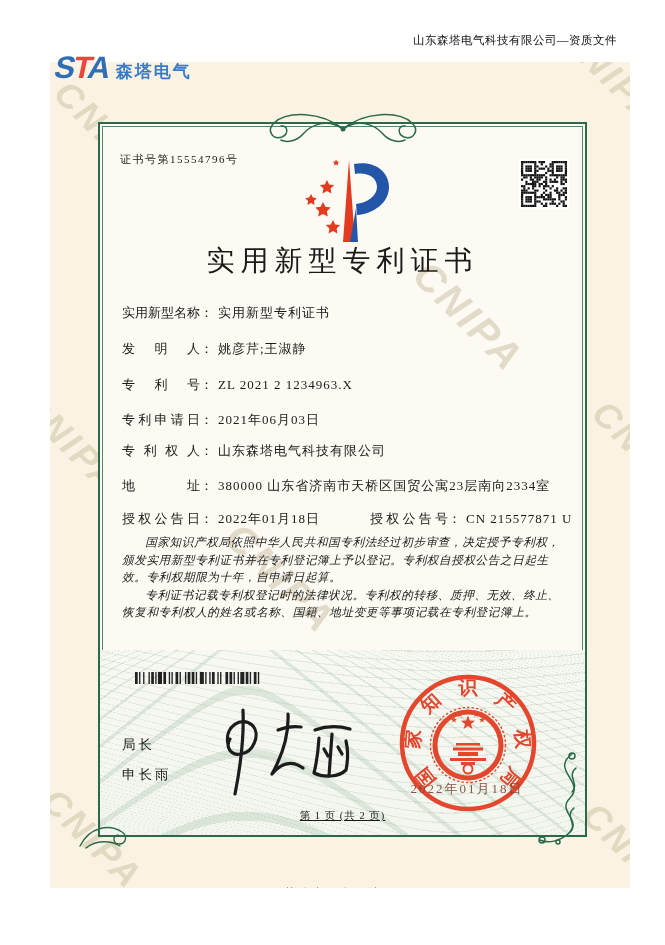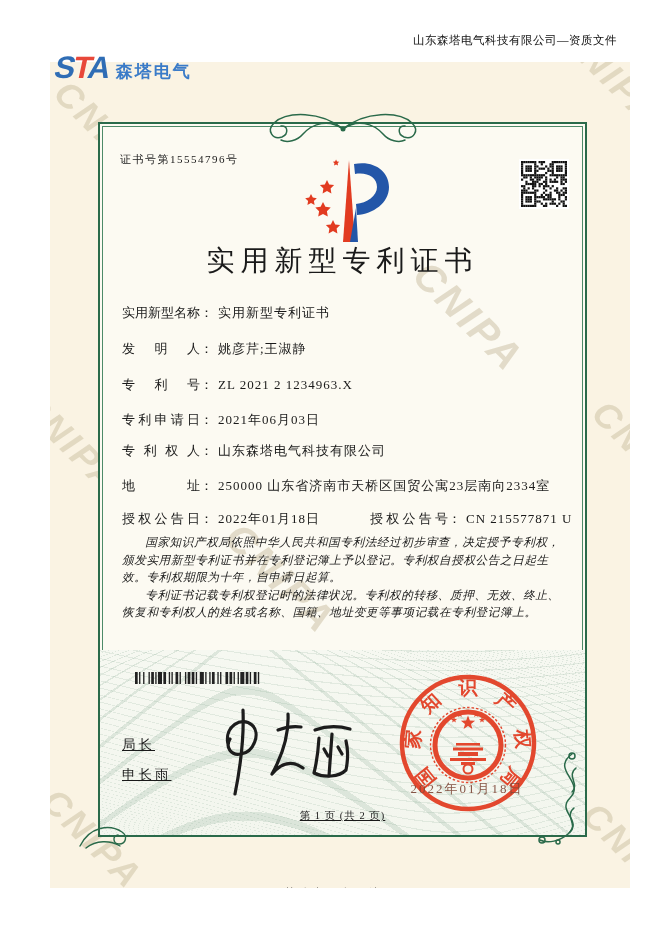--- a/index.html
+++ b/index.html
@@ -45,21 +45,21 @@
   .r0{top:180px;} .r1{top:216px;} .r2{top:252px;} .r3{top:287px;} .r4{top:318px;} .r5{top:353px;}
   .rgrant{top:386px;} .gpair2{position:absolute;left:248px;top:0;white-space:nowrap;}
 
   
   .body-text{position:absolute;left:22px;top:410px;width:443px;font-size:11.6px;line-height:17.5px;
              font-style:italic;letter-spacing:0.6px;z-index:2;}
   .body-text p{margin:0;text-indent:2em;}
 
   
   .barcode{position:absolute;left:35px;top:548px;width:152px;height:12px;z-index:2;}
-  .signer{position:absolute;left:22px;font-size:13.5px;letter-spacing:3px;z-index:2;text-decoration:underline;}
+  .signer{position:absolute;left:22px;font-size:13.5px;letter-spacing:3px;z-index:2;}
   .signer-title{top:612px;} .signer-name{top:642px;}
   .signature{position:absolute;left:112px;top:578px;z-index:2;}
   .seal{position:absolute;left:295px;top:546px;width:146px;height:146px;z-index:2;opacity:0.93;}
   .seal-date{position:absolute;left:267px;top:656px;width:200px;text-align:center;font-size:13px;letter-spacing:2px;
              color:#7c4636;opacity:0.9;z-index:3;}
   .page-info{position:absolute;left:0;bottom:12px;width:100%;text-align:center;font-size:10.5px;letter-spacing:1px;z-index:2;text-decoration:underline;}
   .footer-note{position:absolute;left:0;top:824px;width:100%;text-align:center;font-size:11.5px;letter-spacing:2.5px;z-index:2;}
 
   
   .orn{position:absolute;z-index:3;pointer-events:none;}
@@ -377,21 +377,21 @@
         <rect x="6" y="20" width="1" height="1" fill="#111"></rect>
       </svg>
 
     <div class="cert-title">实用新型专利证书</div>
 
     <div class="frow r0"><span class="flabel">实用新型名称</span><span class="fcolon">：</span><span class="fvalue">实用新型专利证书</span></div>
     <div class="frow r1"><span class="flabel">发明人</span><span class="fcolon">：</span><span class="fvalue">姚彦芹;王淑静</span></div>
     <div class="frow r2"><span class="flabel">专利号</span><span class="fcolon">：</span><span class="fvalue">ZL 2021 2 1234963.X</span></div>
     <div class="frow r3"><span class="flabel">专利申请日</span><span class="fcolon">：</span><span class="fvalue">2021年06月03日</span></div>
     <div class="frow r4"><span class="flabel">专利权人</span><span class="fcolon">：</span><span class="fvalue">山东森塔电气科技有限公司</span></div>
-    <div class="frow r5"><span class="flabel">地址</span><span class="fcolon">：</span><span class="fvalue">250000  山东省济南市天桥区国贸公寓23层南向2334室</span></div>
+    <div class="frow r5"><span class="flabel">地址</span><span class="fcolon">：</span><span class="fvalue">380000  山东省济南市天桥区国贸公寓23层南向2334室</span></div>
 
     <div class="frow rgrant">
       <span class="flabel">授权公告日</span><span class="fcolon">：</span><span class="fvalue">2022年01月18日</span>
       <span class="gpair2"><span class="flabel">授权公告号</span><span class="fcolon">：</span><span class="fvalue">CN 215577871 U</span></span>
     </div>
 
     <div class="body-text">
       <p>国家知识产权局依照中华人民共和国专利法经过初步审查，决定授予专利权，颁发实用新型专利证书并在专利登记簿上予以登记。专利权自授权公告之日起生效。专利权期限为十年，自申请日起算。</p>
       <p>专利证书记载专利权登记时的法律状况。专利权的转移、质押、无效、终止、恢复和专利权人的姓名或名称、国籍、地址变更等事项记载在专利登记簿上。</p>
     </div>

